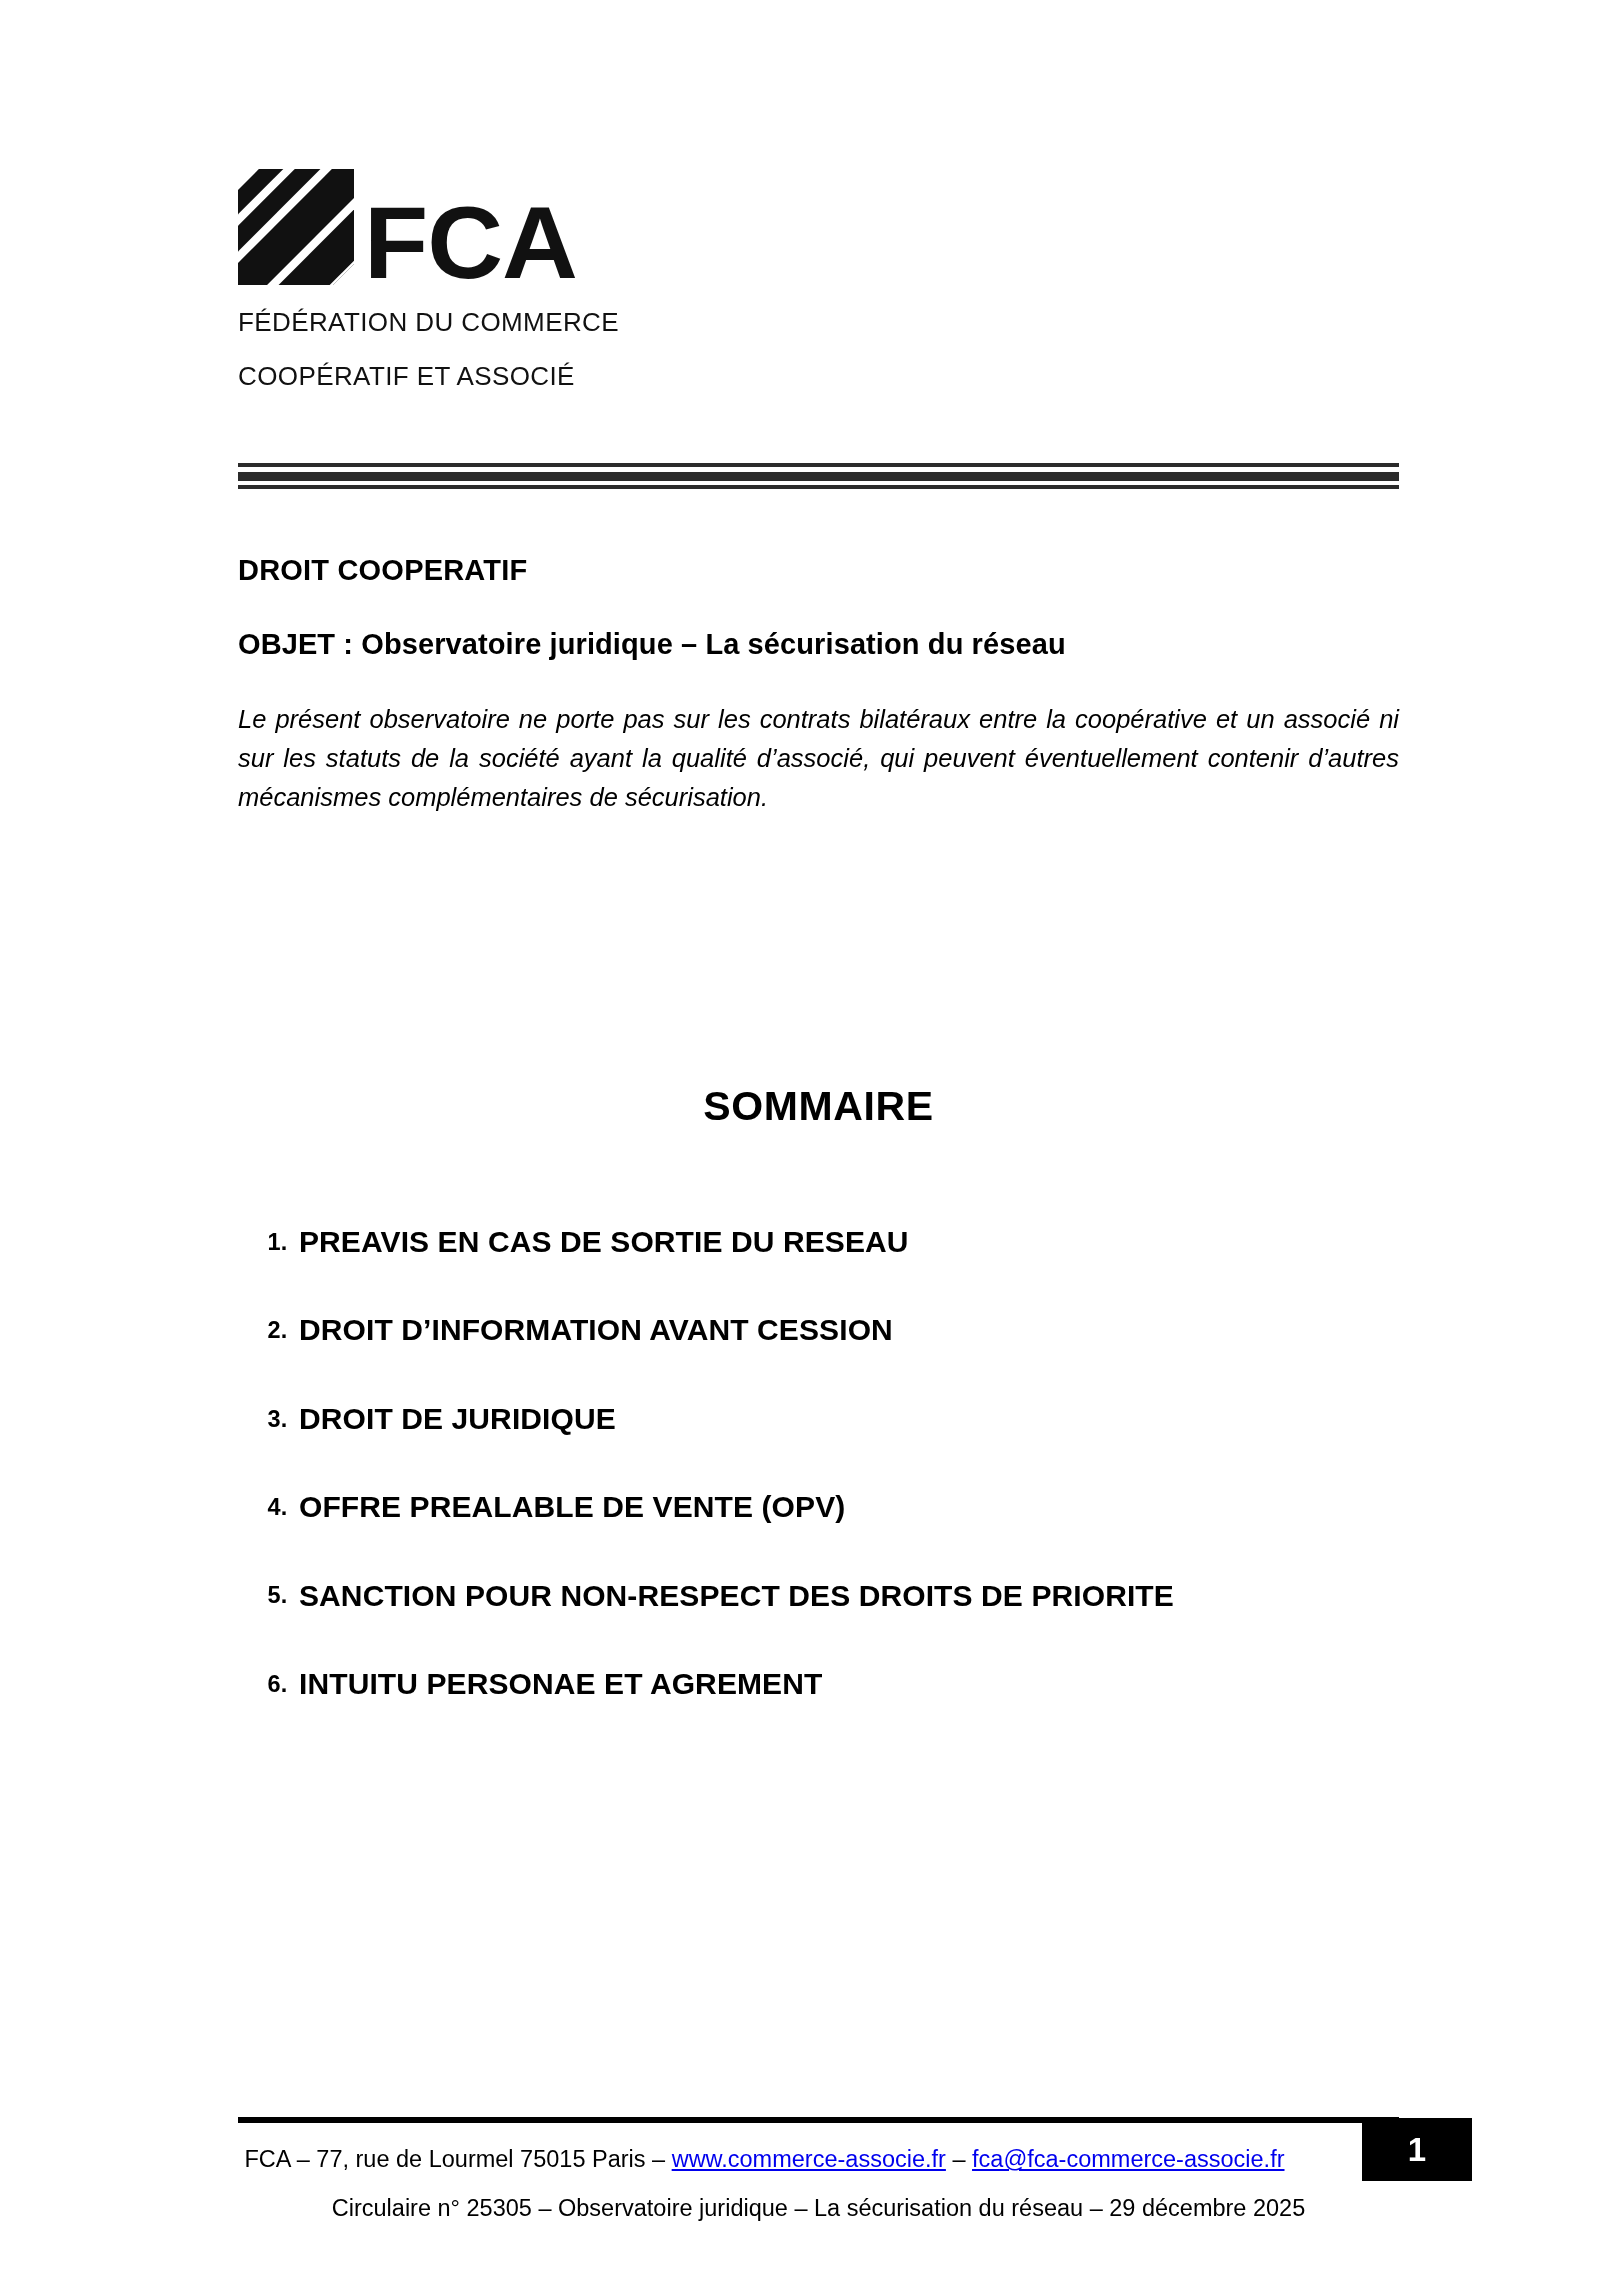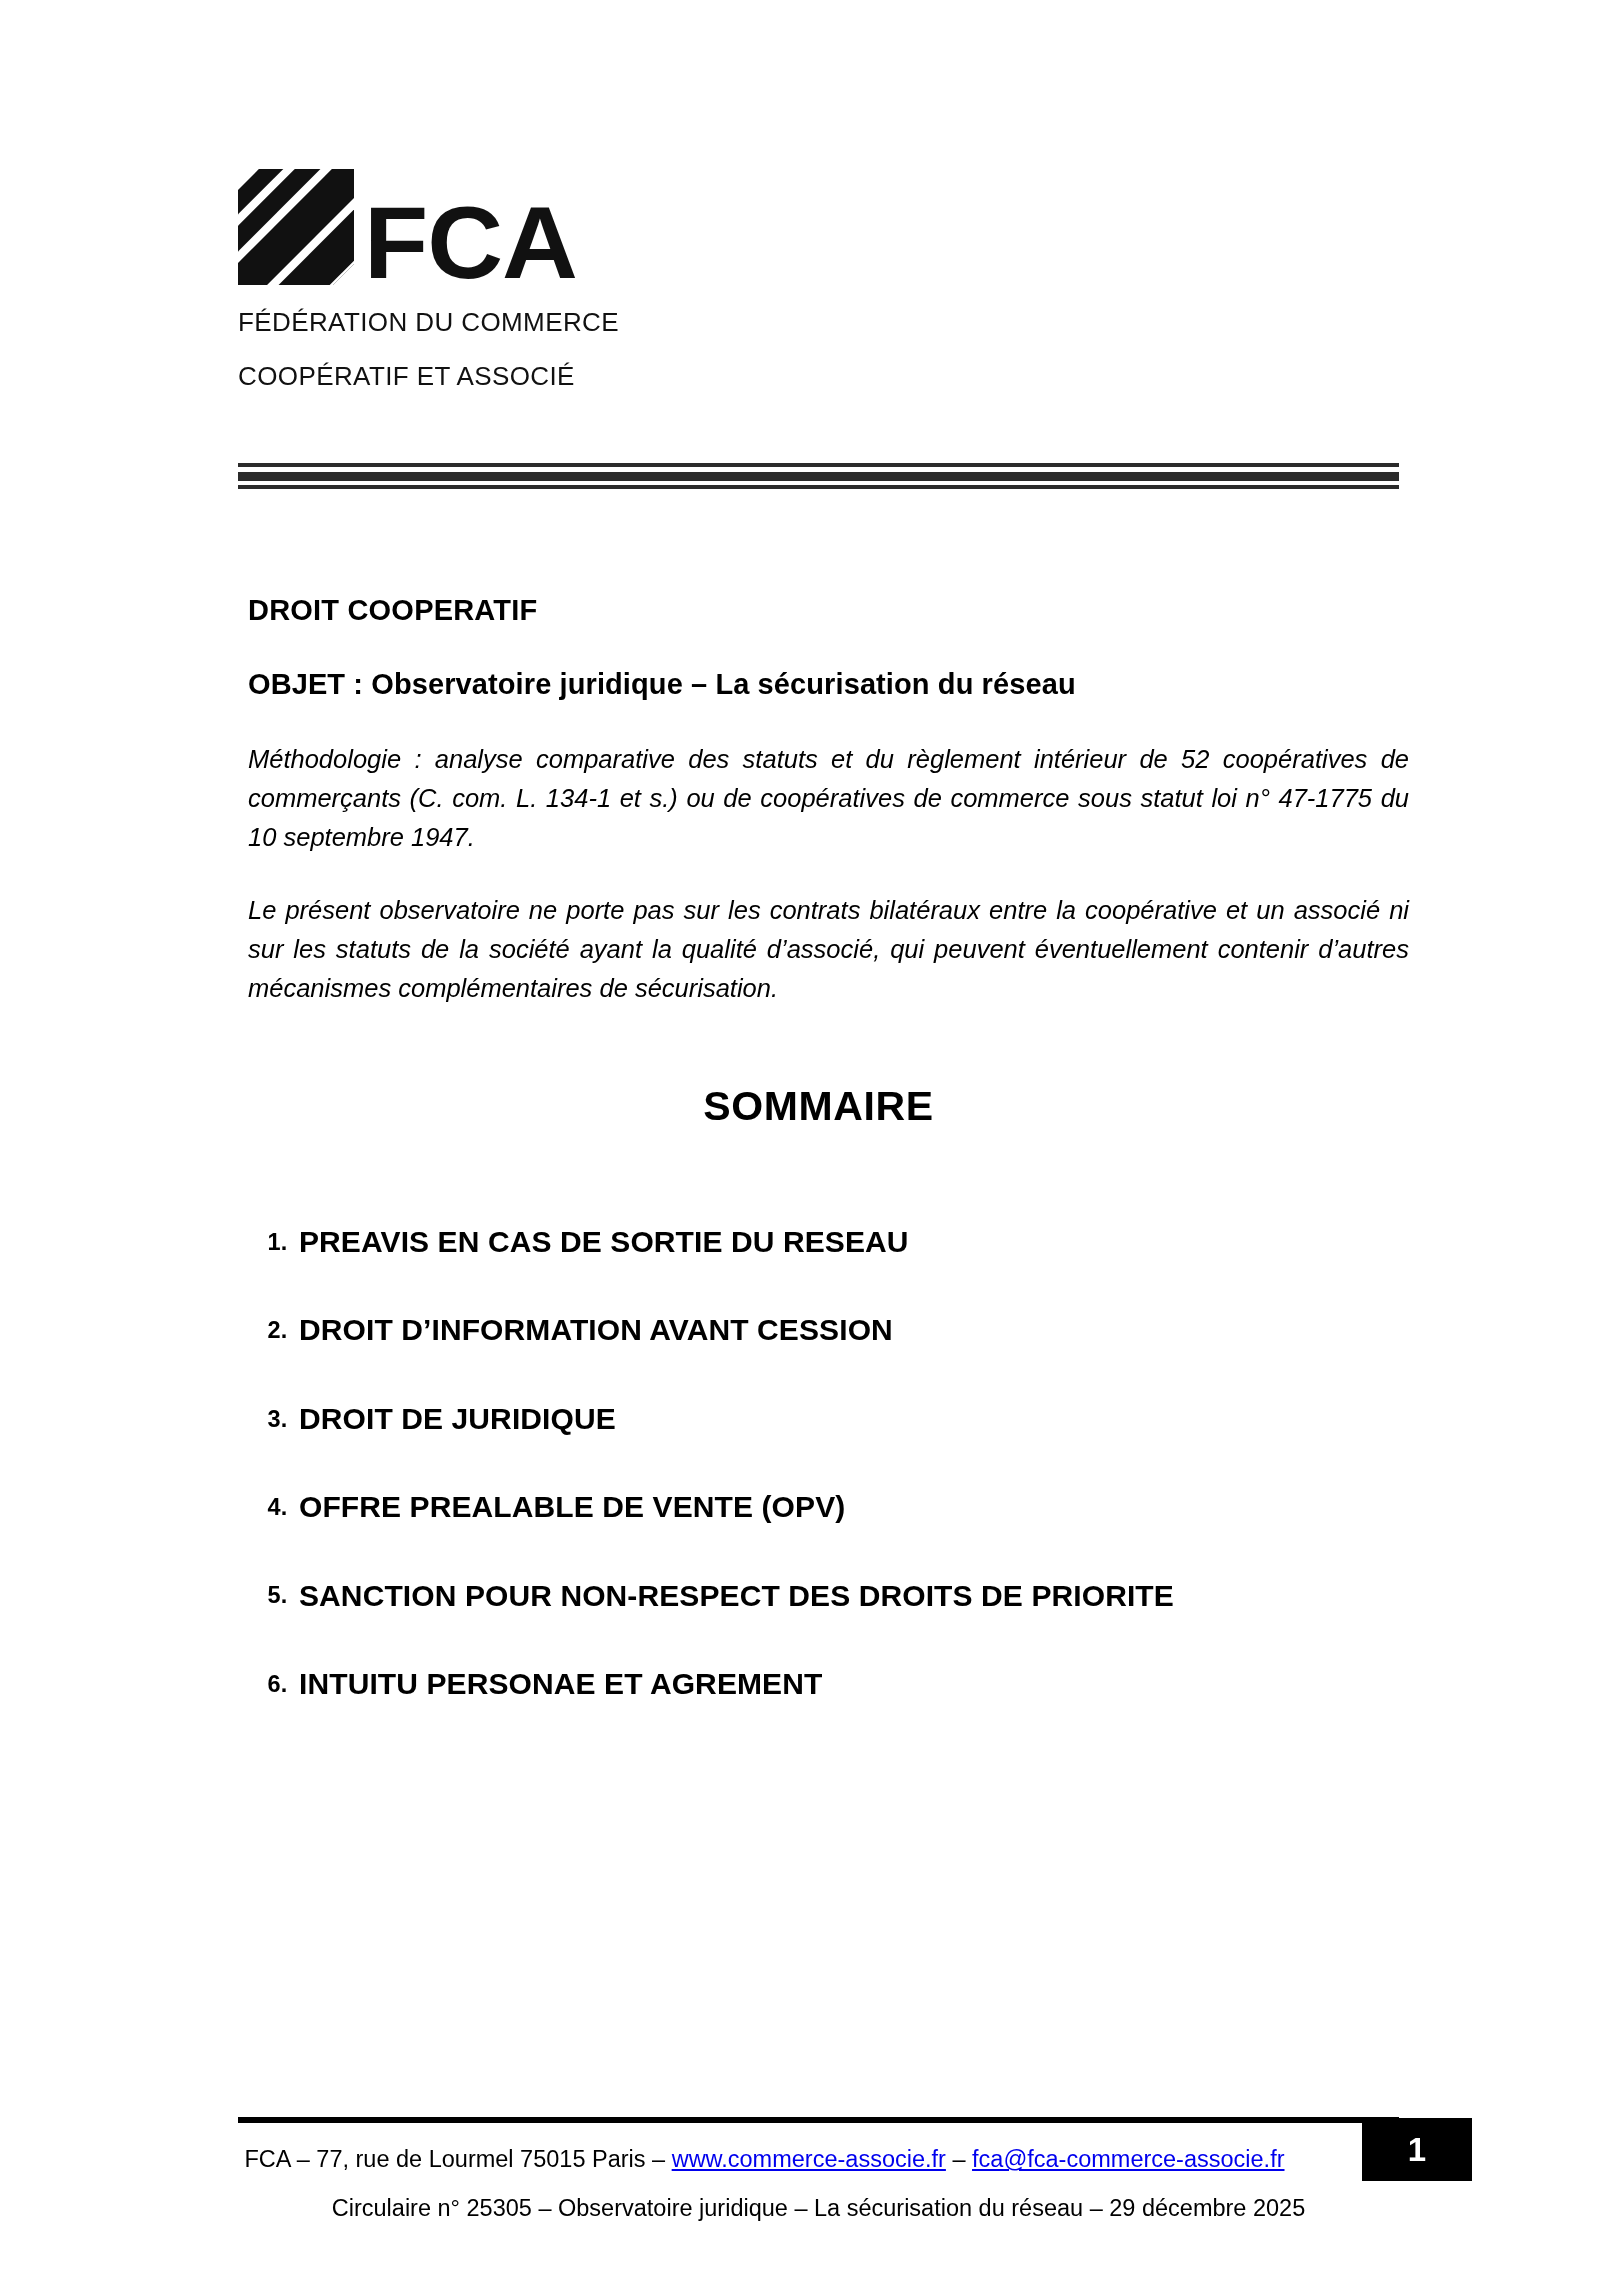--- a/index.html
+++ b/index.html
@@ -112,24 +112,23 @@
   }
   .rule-thin2 {
     height: 3.9px;
     background: #2b2b2b;
     margin-top: 4.9px;
   }
 
   
   .content {
     position: absolute;
-    left: 248px;
+    left: 238px;
     top: 554px;
     width: 1161px;
-    margin-top: 40px;
   }
 
   .subject-line {
     font-size: 29px;
     font-weight: bold;
     letter-spacing: 0.2px;
     margin: 0 0 41px 0;
   }
 
   .objet-line {
@@ -273,21 +272,20 @@
 
   <div class="rule-block">
     <div class="rule-thin"></div>
     <div class="rule-thick"></div>
     <div class="rule-thin2"></div>
   </div>
 
   <div class="content">
     <p class="subject-line">DROIT COOPERATIF</p>
     <p class="objet-line">OBJET : Observatoire juridique – La sécurisation du réseau</p>
-    <p class="note">Méthodologie : analyse comparative des statuts et du règlement intérieur de 52 coopératives de commerçants (C. com. L. 134-1 et s.) ou de coopératives de commerce sous statut loi n° 47-1775 du 10 septembre 1947.</p>
     <p class="note">Le présent observatoire ne porte pas sur les contrats bilatéraux entre la coopérative et un associé ni sur les statuts de la société ayant la qualité d’associé, qui peuvent éventuellement contenir d’autres mécanismes complémentaires de sécurisation.</p>
   </div>
 
   <div class="sommaire-title">SOMMAIRE</div>
 
   <ol class="toc">
     <li class="toc-item">
       <span class="toc-num">1.</span>
       <span class="toc-label">PREAVIS EN CAS DE SORTIE DU RESEAU</span>
     </li>

